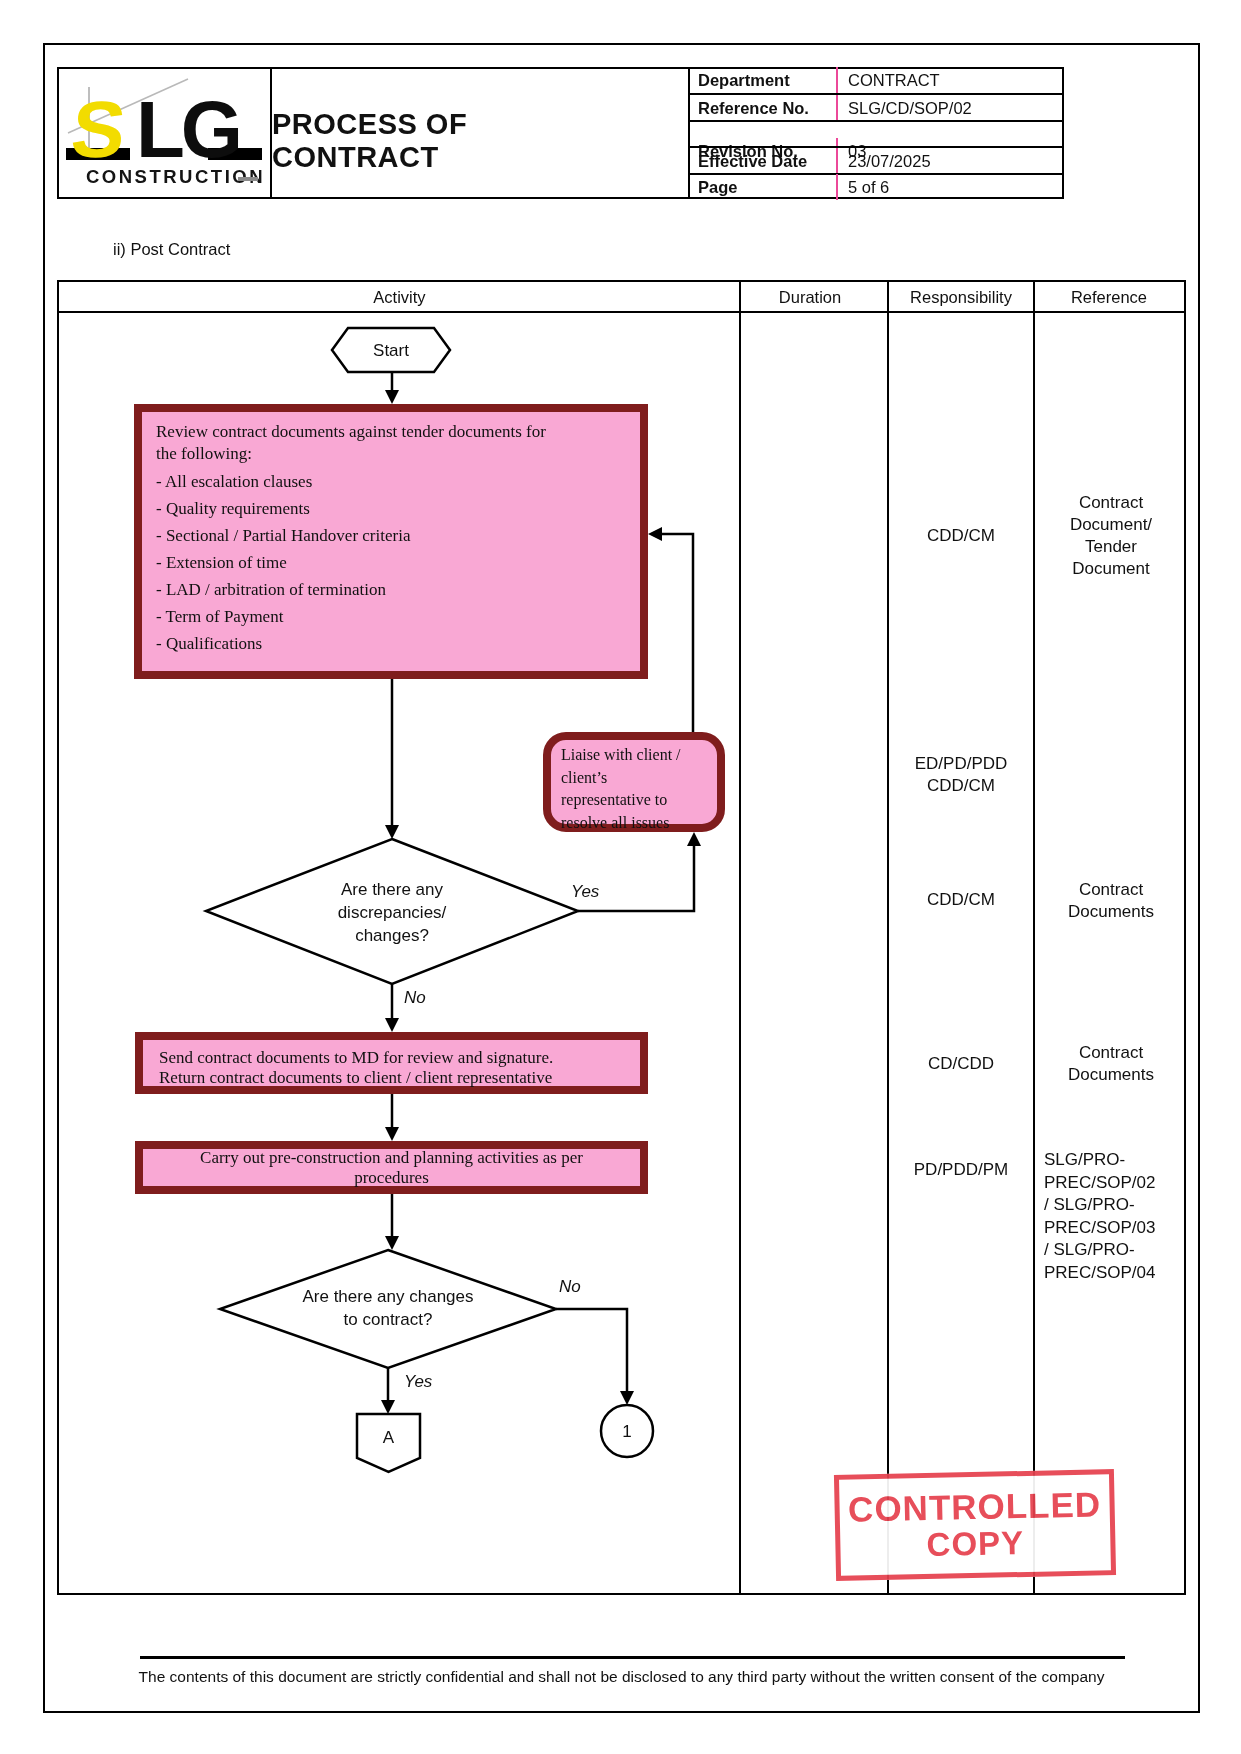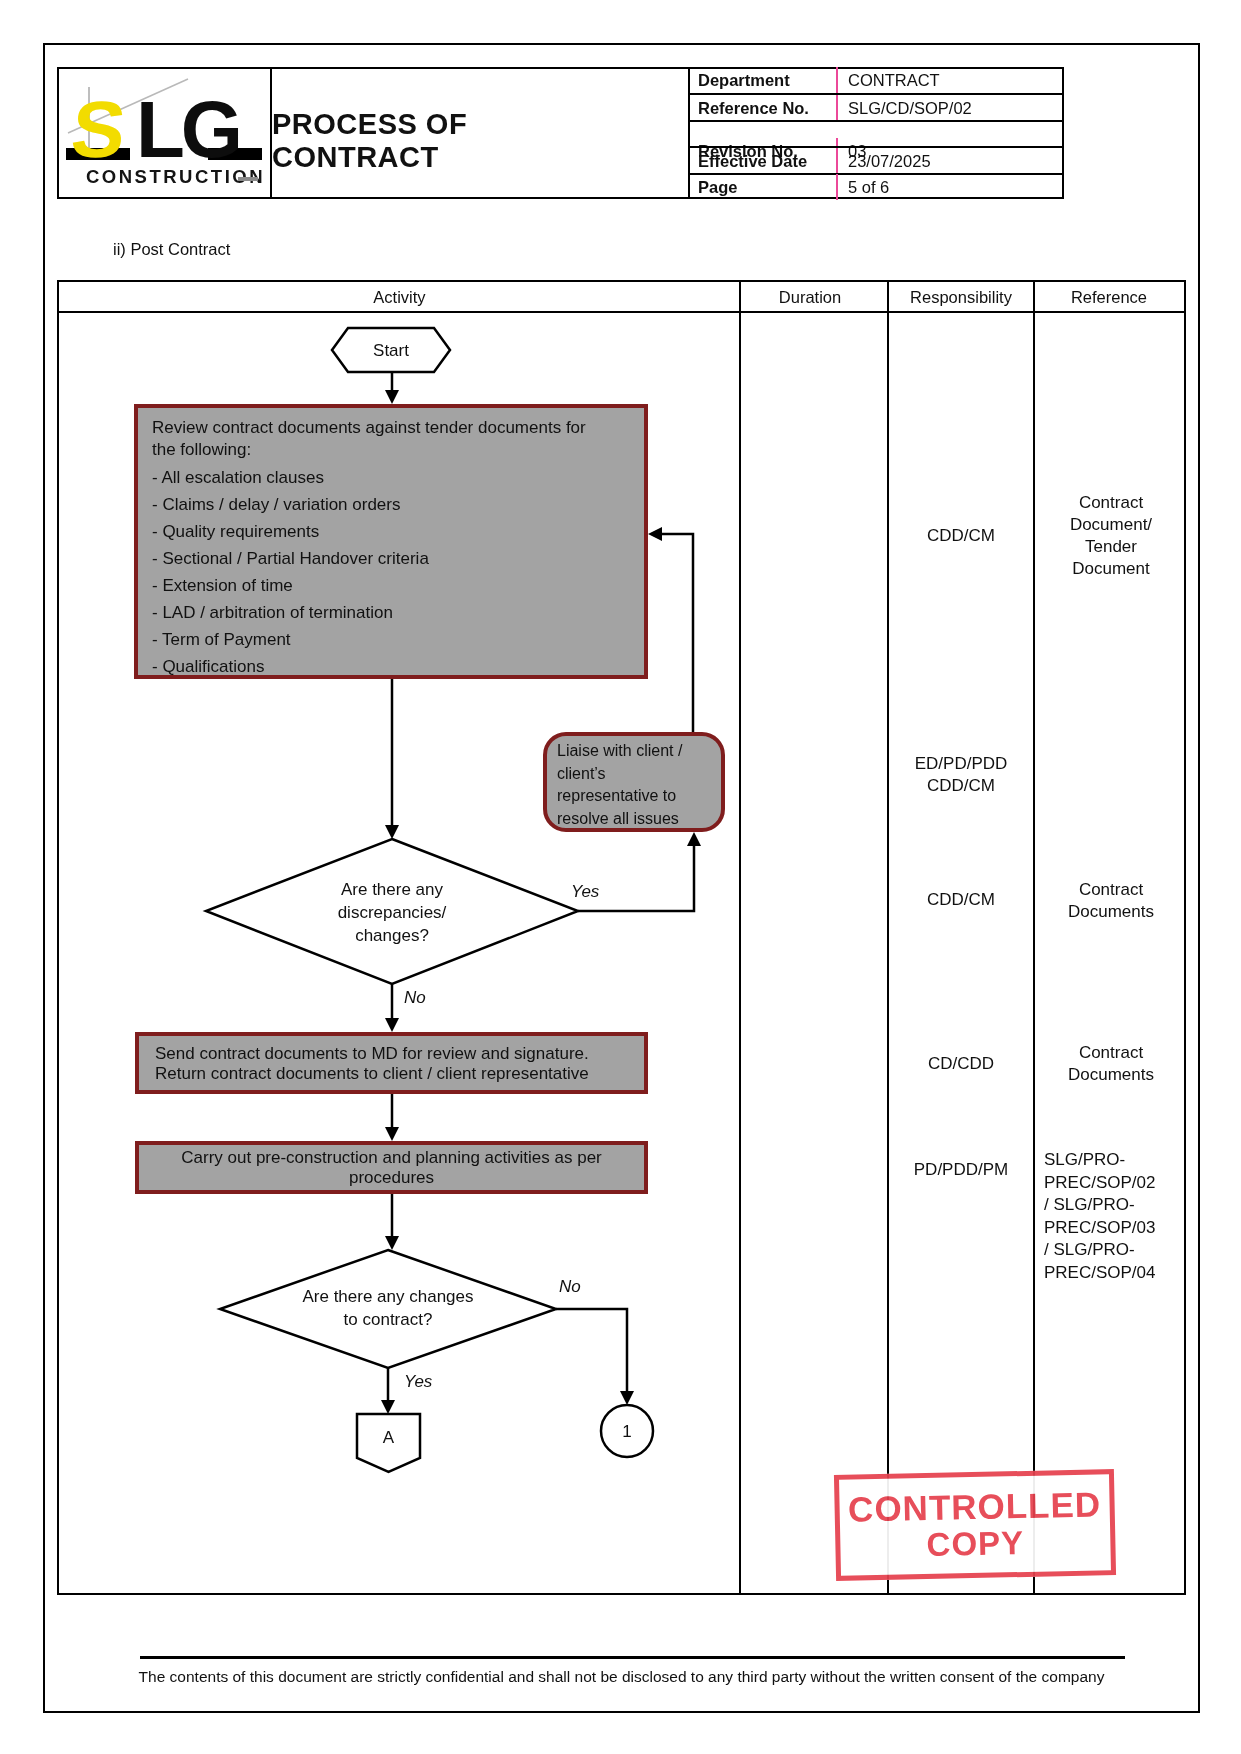--- a/index.html
+++ b/index.html
@@ -14,21 +14,21 @@
   .inforow{position:absolute;left:688px;width:376px;height:26.4px;display:flex;box-sizing:border-box;}
   .inforow .lab{width:150px;border-right:2px solid #ec4899;box-sizing:border-box;display:flex;align-items:center;
                 padding-left:10px;font-weight:bold;font-size:16.5px;}
   .inforow .val{flex:1;display:flex;align-items:center;padding-left:10px;font-size:16.5px;}
   .irline{position:absolute;left:688px;width:376px;height:2px;background:#000;}
   .section-label{position:absolute;left:113px;top:240px;font-size:16.5px;}
   .flow{position:absolute;left:57px;top:280px;width:1129px;height:1315px;border:2px solid #000;box-sizing:border-box;}
   .flow .txt{position:absolute;font-size:17px;line-height:21px;}
   .th{position:absolute;top:0;height:30px;display:flex;align-items:center;justify-content:center;
       font-size:16.5px;}
-  .fbox{position:absolute;border:4px solid #7f1d1d;background:#a3a3a3;box-sizing:border-box;font-size:17px;}
+  .fbox{position:absolute;border:8px solid #7f1d1d;background:#f9a8d4;box-sizing:border-box;font-size:17px;font-family:Liberation Serif, serif;}
   .ctr{text-align:center;display:flex;flex-direction:column;align-items:center;justify-content:center;}
   .diamond-txt{position:absolute;text-align:center;font-size:17px;line-height:23px;}
   .yn{position:absolute;font-size:17px;font-style:italic;}
   .blk{display:block;}
   .bullet{margin-top:7px;line-height:20px;}
   .intro{line-height:22px;}
   .resp{position:absolute;width:146px;text-align:center;font-size:17px;line-height:22px;left:829px;}
   .refc{position:absolute;width:154px;text-align:center;font-size:17px;line-height:22px;left:975px;}
   .refl{position:absolute;width:130px;text-align:left;font-size:17px;line-height:22.5px;left:985px;}
   .stamp{position:absolute;left:835px;top:1472px;width:280px;height:106px;background:#fff;
@@ -140,21 +140,20 @@
     <div class="th" style="left:681px;width:140px;">Duration</div>
     <div class="th" style="left:829px;width:146px;">Responsibility</div>
     <div class="th" style="left:975px;width:150px;">Reference</div>
 
     <div class="txt ctr" style="left:273px;top:46px;width:118px;height:44px;">Start</div>
 
     <div class="fbox" style="left:75px;top:122px;width:514px;height:275px;padding:9px 10px 0 14px;">
       <span class="blk intro">Review contract documents against tender documents for</span>
       <span class="blk intro">the following:</span>
       <span class="blk bullet">- All escalation clauses</span>
-      <span class="blk bullet">- Claims / delay / variation orders</span>
       <span class="blk bullet">- Quality requirements</span>
       <span class="blk bullet">- Sectional / Partial Handover criteria</span>
       <span class="blk bullet">- Extension of time</span>
       <span class="blk bullet">- LAD / arbitration of termination</span>
       <span class="blk bullet">- Term of Payment</span>
       <span class="blk bullet">- Qualifications</span>
     </div>
 
     <div class="fbox" style="left:484px;top:450px;width:182px;height:100px;padding:4px 6px 0 10px;font-size:16px;line-height:22.5px;border-radius:23px;">
       <span class="blk">Liaise with client /</span>

